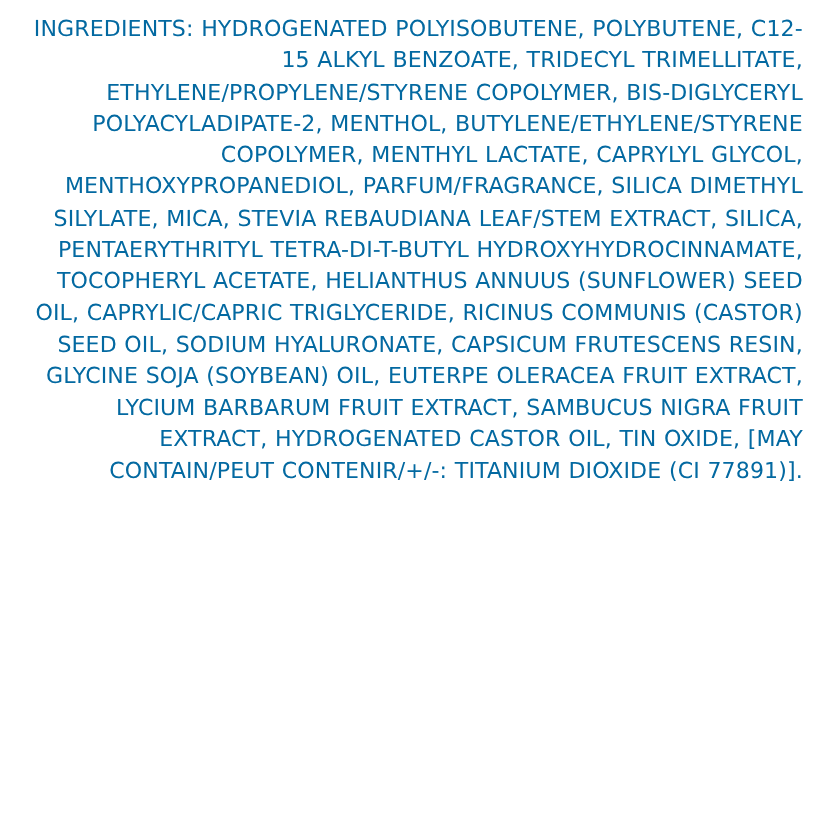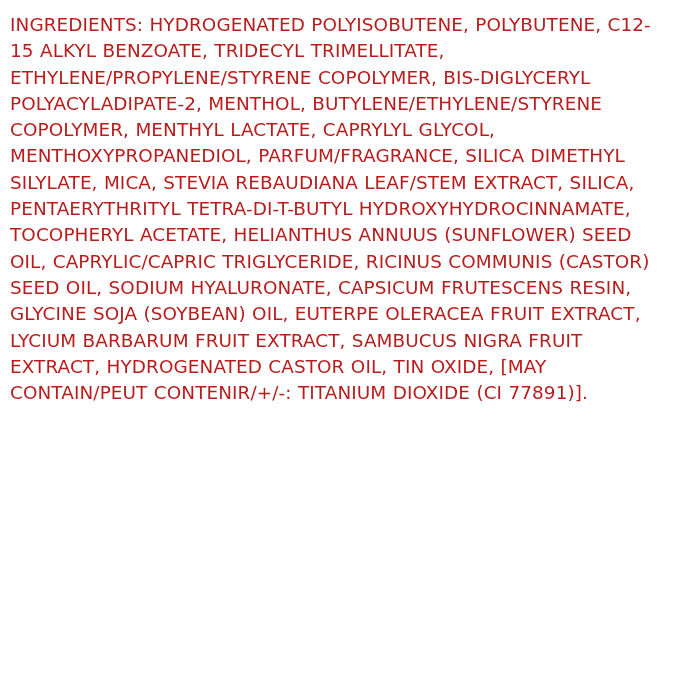--- a/index.html
+++ b/index.html
@@ -22,22 +22,22 @@
   .ingredients-block {
     position: absolute;
     left: 0;
     top: 12px;
     width: 679px;
     box-sizing: border-box;
     padding: 0 10px;
   }
   .ingredients-text {
     margin: 0;
-    text-align: left;
-    color: #b91c1c;
+    text-align: right;
+    color: #0369a1;
     font-family: "DejaVu Sans", sans-serif;
     font-size: 18.4px;
     line-height: 26.3px;
     letter-spacing: 0.1px;
     word-spacing: 0.4px;
     font-weight: 400;
   }
 </style>
 </head>
 <body>

